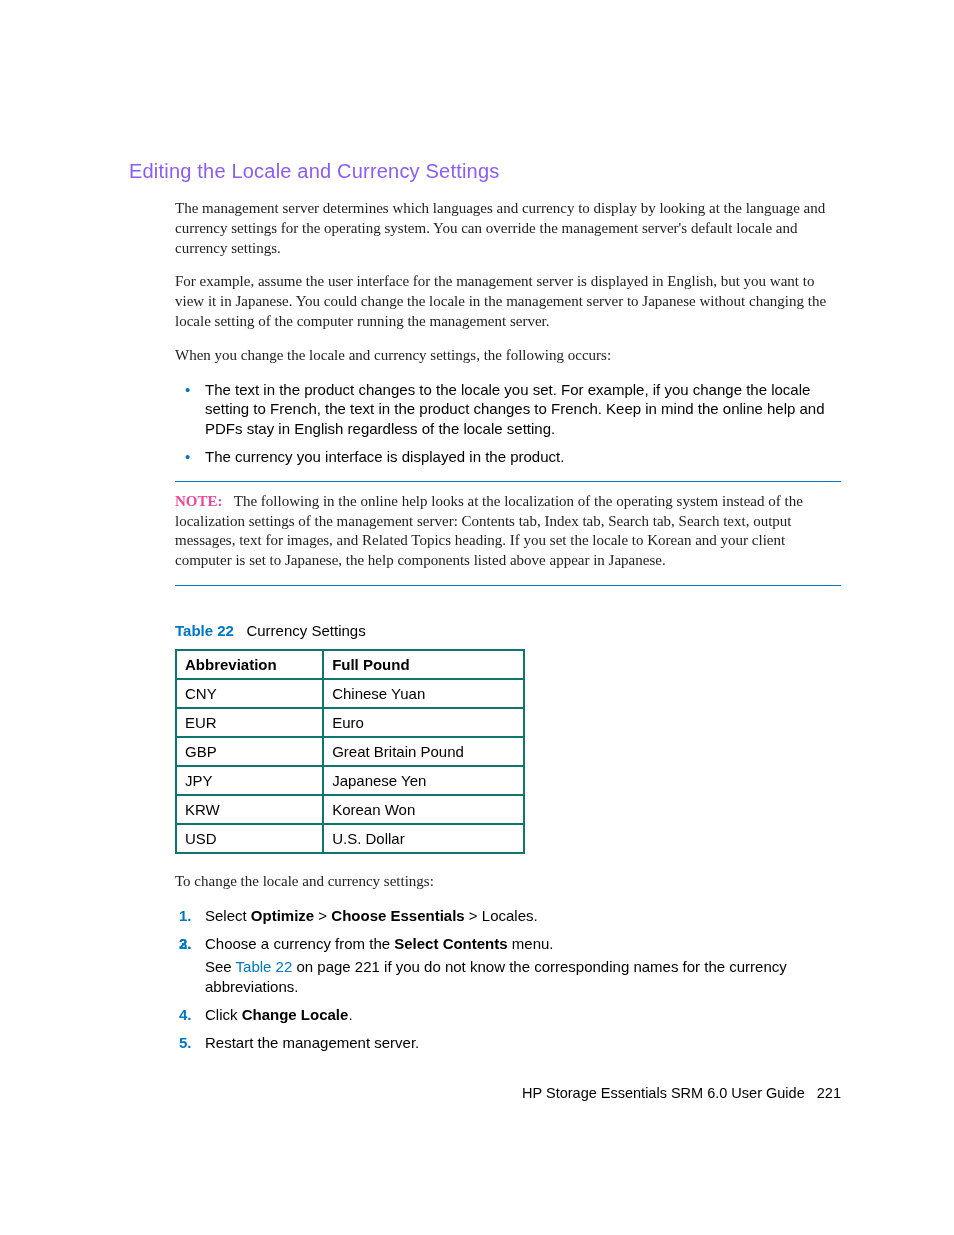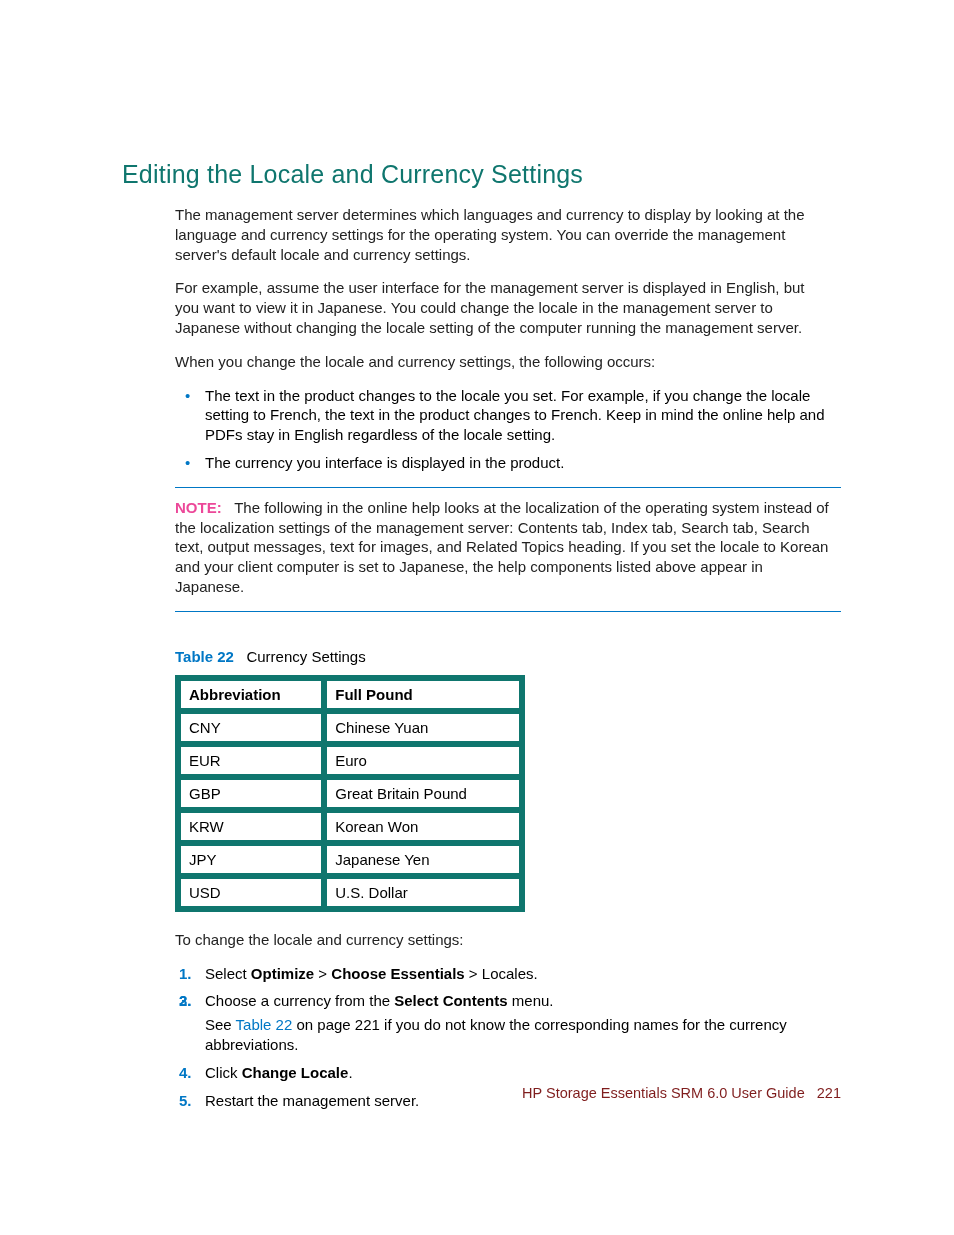--- a/index.html
+++ b/index.html
@@ -12,33 +12,34 @@
     font-family: "Futura", "Trebuchet MS", Arial, sans-serif;
     color: #000;
     position: relative;
     box-sizing: border-box;
   }
   .page {
     padding: 160px 113px 0 118px;
   }
   h1 {
     font-weight: 300;
-    font-size: 25px;
-    color: #0f766e;
-    margin: 0 0 16px 4px;
+    font-size: 20px;
+    color: #8b5cf6;
+    margin: 0 0 16px 11px;
     letter-spacing: 0.2px;
   }
   .body-indent {
     padding-left: 57px;
   }
   p {
     font-size: 15px;
     line-height: 1.32;
     margin: 0 12px 14px 0;
     color: #222;
+    font-family: Liberation Serif, serif;
   }
   ul.bullets {
     list-style: none;
     padding: 0 0 0 26px;
     margin: 0 0 14px 0;
   }
   ul.bullets li {
     position: relative;
     font-size: 15px;
     line-height: 1.32;
@@ -68,21 +69,21 @@
   .table-caption .tlabel {
     color: #0077c5;
     font-weight: 700;
   }
   table.currency {
     border-collapse: collapse;
     border: 2px solid #000;
     width: 350px;
   }
   table.currency th, table.currency td {
-    border: 6px solid #0f766e;
+    border: 2px solid #0f766e;
     padding: 5px 8px;
     font-size: 15px;
     text-align: left;
     vertical-align: top;
   }
   table.currency th {
     font-weight: 700;
   }
   ol.steps {
     list-style: none;
@@ -105,21 +106,21 @@
     top: 0;
   }
   .bold { font-weight: 700; margin-top: 20px; }
   .link { color: #0077c5; }
   .sub { margin-top: 4px; }
   .footer {
     position: absolute;
     bottom: 134px;
     right: 113px;
     font-size: 14.5px;
-    color: #7f1d1d;
+    color: #000000;
   }
 </style>
 </head>
 <body>
 
 <div class="page">
 
   <h1>Editing the Locale and Currency Settings</h1>
 
   <div class="body-indent">
@@ -159,26 +160,26 @@
           </tr>
         <tr>
             <td>EUR</td>
             <td>Euro</td>
           </tr>
         <tr>
             <td>GBP</td>
             <td>Great Britain Pound</td>
           </tr>
         <tr>
+            <td>JPY</td>
+            <td>Japanese Yen</td>
+          </tr>
+        <tr>
             <td>KRW</td>
             <td>Korean Won</td>
-          </tr>
-        <tr>
-            <td>JPY</td>
-            <td>Japanese Yen</td>
           </tr>
         <tr>
             <td>USD</td>
             <td>U.S. Dollar</td>
           </tr>
       </tbody>
     </table>
 
     <p style="margin-top:18px;">To change the locale and currency settings:</p>
 

